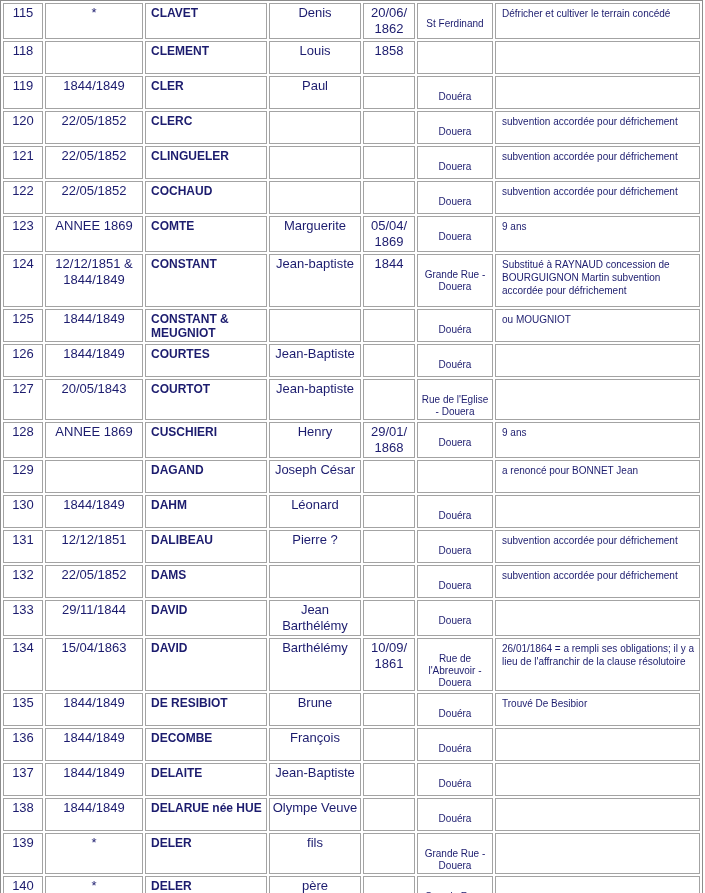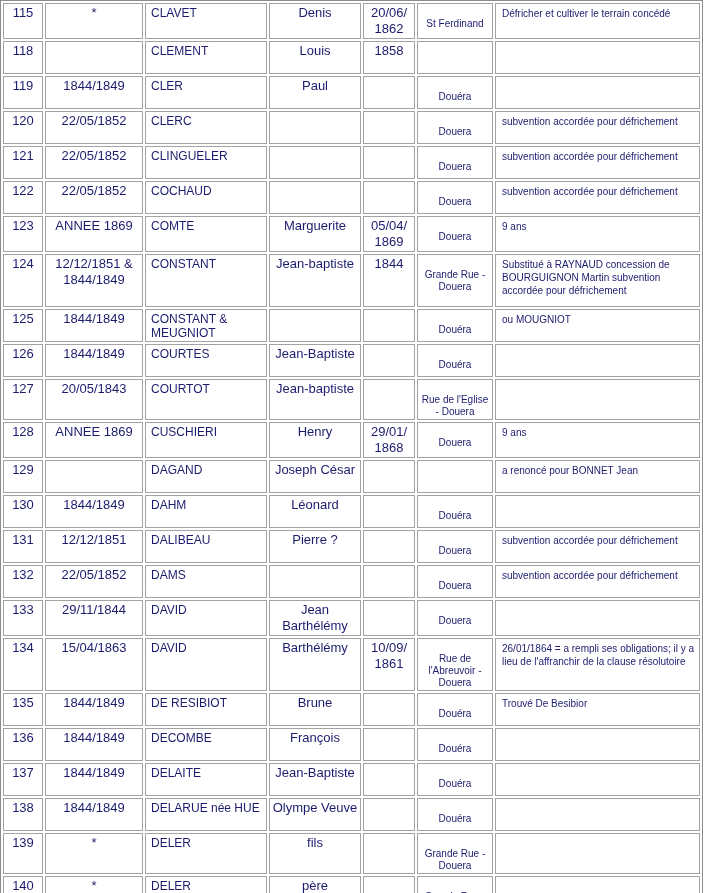--- a/index.html
+++ b/index.html
@@ -38,21 +38,21 @@
     padding:1px 2px;
     height:16px;
     overflow:hidden;
     line-height:16px;
     font-size:13px;
   }
   td.col-num{ text-align:center; }
   td.col-dates{ text-align:center; }
   td.col-surname{
     text-align:left;
-    font-weight:normal;
+    font-weight:bold;
     font-size:12px;
     line-height:14px;
     padding:2px 4px 1px 5px;
   }
   td.col-firstname{
     text-align:center;
     padding:1px 2px;
   }
   td.col-date{ text-align:center; }
   td.col-place{

